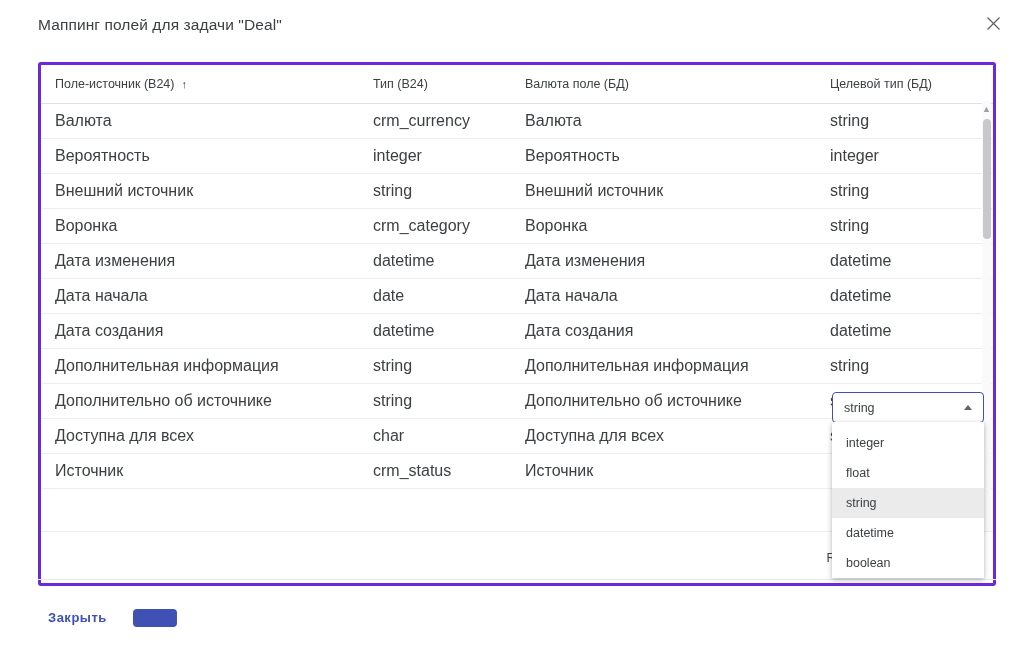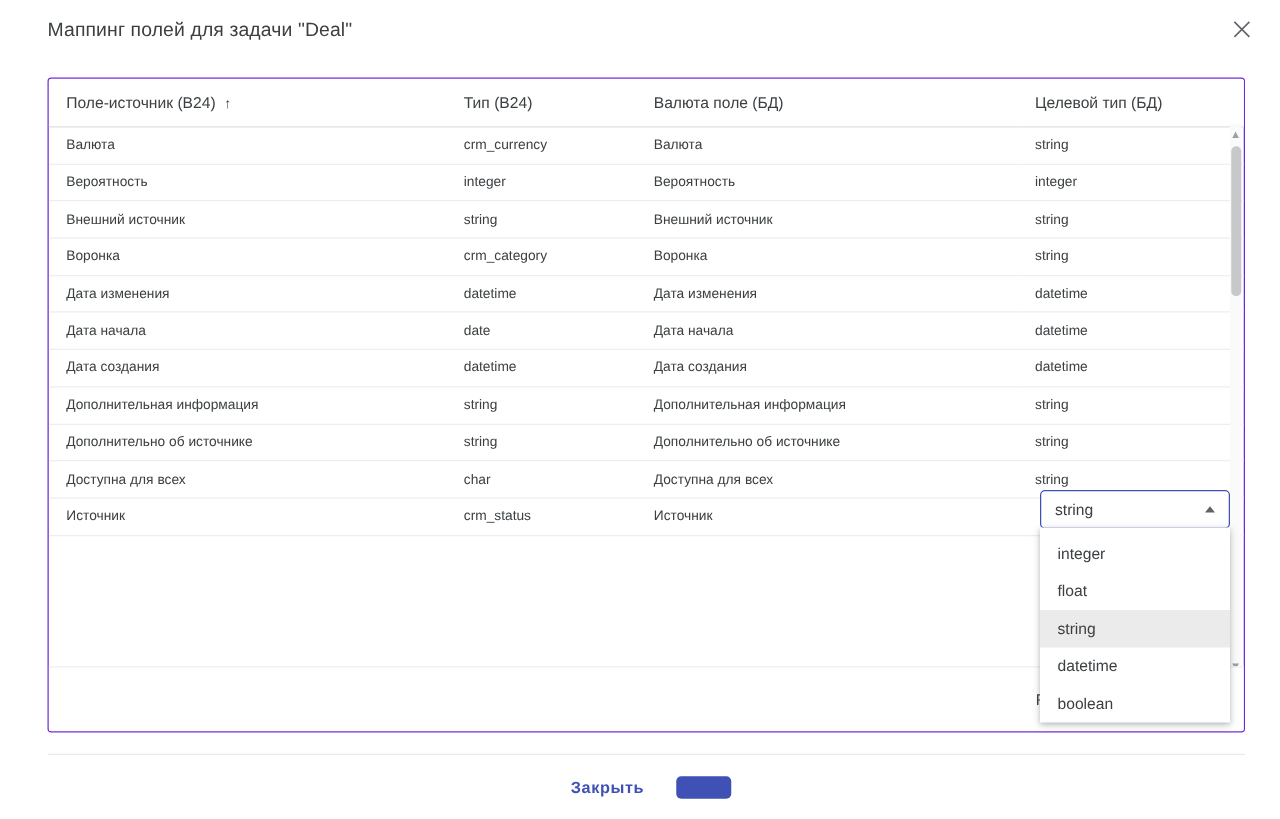--- a/index.html
+++ b/index.html
@@ -48,21 +48,21 @@
     font-size: 19px;
     line-height: 1;
   }
 
   .table-card {
     position: absolute;
     left: 38px;
     top: 62px;
     width: 958px;
     height: 524px;
-    border: 1px solid #6d28d9;
+    border: 3px solid #6d28d9;
     border-radius: 3px;
     box-sizing: border-box;
     background: #fff;
     overflow: hidden;
   }
 
   table.grid {
     width: 100%;
     border-collapse: collapse;
     table-layout: fixed;
@@ -75,21 +75,21 @@
     text-align: left;
     padding: 12px 14px 12px 14px;
     border-bottom: 1px solid #e0e0e0;
     background: #fff;
     height: 36px;
     box-sizing: border-box;
     white-space: nowrap;
   }
 
   table.grid td {
-    font-size: 11px;
+    font-size: 16px;
     color: #3c4043;
     padding: 8px 14px;
     border-bottom: 1px solid #eeeeee;
     height: 29.7px;
     box-sizing: border-box;
     white-space: nowrap;
     overflow: hidden;
     text-overflow: ellipsis;
   }
 
@@ -175,25 +175,25 @@
     border-right: 4px solid transparent;
     border-top: 5px solid #5f6368;
     display: inline-block;
   }
 
   .dialog-actions {
     position: absolute;
     left: 38px;
     right: 28px;
     bottom: 0px;
-    height: 52px;
+    height: 76px;
     border-top: 1px solid #e8eaed;
     display: flex;
     align-items: center;
-    justify-content: center;
+    justify-content: flex-start;
     gap: 16px;
     box-sizing: border-box;
     padding-right: 2px;
   }
 
   .btn-text {
     font-size: 13px;
     color: #3f51b5;
     font-weight: bold;
     letter-spacing: .5px;

